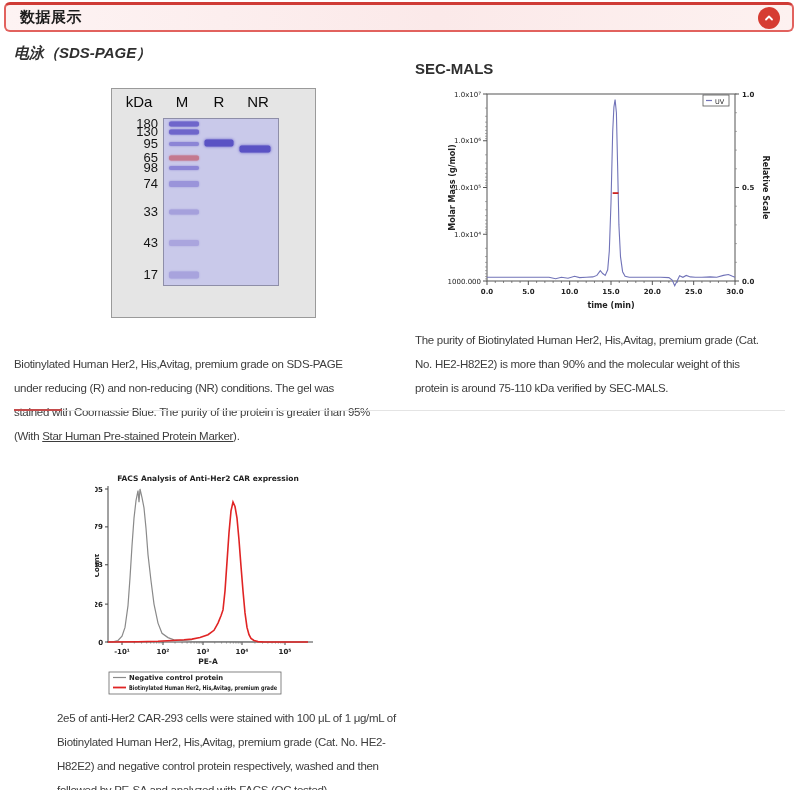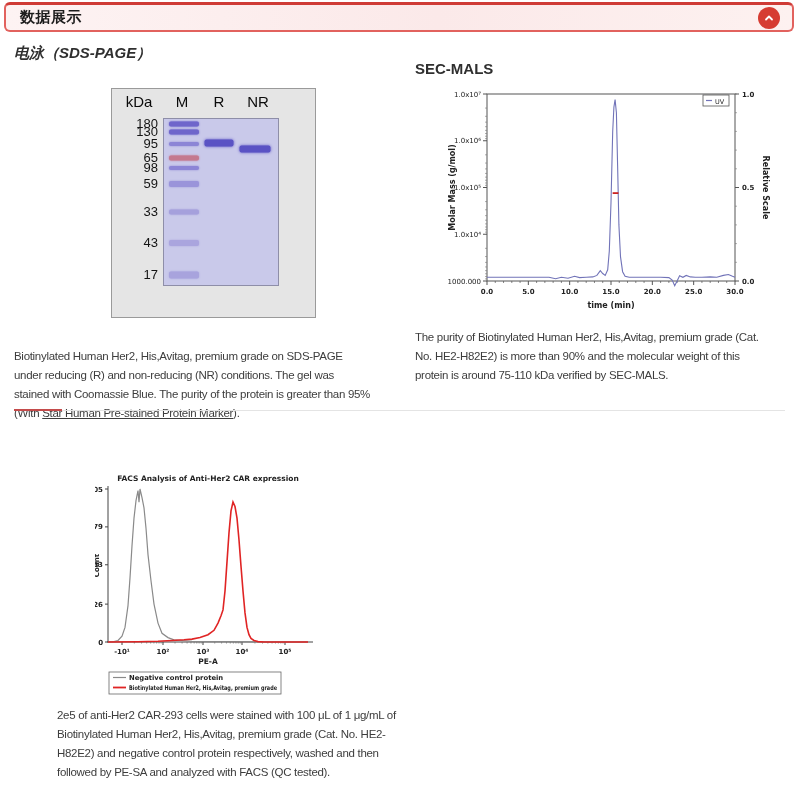--- a/index.html
+++ b/index.html
@@ -18,21 +18,21 @@
   
   .gel-figure{position:absolute;left:111px;top:88px;width:205px;height:230px;box-sizing:border-box;
     background:#e5e5e5;border:1px solid #9a9a9a;}
   .gel-col-label{position:absolute;top:4px;font-size:15px;color:#0a0a0a;transform:translateX(-50%);}
   .gel-body{position:absolute;left:51px;top:29px;width:116px;height:168px;
     background:#c9c9ea;border:1px solid #8e8ea8;box-sizing:border-box;}
   .gel-marker-label{position:absolute;font-size:13px;color:#141414;width:44px;text-align:right;
     transform:translateY(-50%);line-height:11px;}
   .gel-band{position:absolute;border-radius:2px;transform:translate(-50%,-50%);}
   
-  .desc{position:absolute;margin:0;font-size:11.5px;letter-spacing:-0.3px;line-height:19px;
+  .desc{position:absolute;margin:0;font-size:11.5px;letter-spacing:-0.3px;line-height:24px;
     color:#3d3d3d;white-space:pre-line;}
   .desc .marker-link{text-decoration:underline;color:#3d3d3d;cursor:pointer;}
   
   .divider{position:absolute;left:14px;top:410px;width:771px;height:1px;background:#e4e4e4;}
   .divider-red{position:absolute;left:0;top:-1px;width:48px;height:2px;background:#c44b4b;}
   svg text{font-family:"DejaVu Sans","Liberation Sans",sans-serif;}
 </style>
 </head>
 <body>
 
@@ -66,21 +66,21 @@
         <div class="gel-band" style="left: 20px; top: 123.984px; width: 30px; height: 6px; background: rgb(170, 165, 222); box-shadow: rgb(170, 165, 222) 0px 0px 2px;"></div>
         <div class="gel-band" style="left: 20px; top: 156.24px; width: 30px; height: 7px; background: rgb(168, 163, 221); box-shadow: rgb(168, 163, 221) 0px 0px 2px;"></div>
         <div class="gel-band" style="left: 55px; top: 24.024px; width: 29px; height: 7px; background: rgb(90, 82, 196); box-shadow: rgb(90, 82, 196) 0px 0px 3px;"></div>
         <div class="gel-band" style="left: 91px; top: 29.568px; width: 31px; height: 7px; background: rgb(90, 82, 196); box-shadow: rgb(90, 82, 196) 0px 0px 3px;"></div>
       </div>
   <span class="gel-marker-label" style="left: 2px; top: 33.704px;">180</span>
       <span class="gel-marker-label" style="left: 2px; top: 41.936px;">130</span>
       <span class="gel-marker-label" style="left: 2px; top: 54.368px;">95</span>
       <span class="gel-marker-label" style="left: 2px; top: 67.64px;">65</span>
       <span class="gel-marker-label" style="left: 2px; top: 77.72px;">98</span>
-      <span class="gel-marker-label" style="left: 2px; top: 93.68px;">59</span>
+      <span class="gel-marker-label" style="left: 2px; top: 93.68px;">74</span>
       <span class="gel-marker-label" style="left: 2px; top: 121.904px;">33</span>
       <span class="gel-marker-label" style="left: 2px; top: 152.984px;">43</span>
       <span class="gel-marker-label" style="left: 2px; top: 185.24px;">17</span>
     </div>
 
   <p class="desc" style="left:14px;top:328px;width:392px;">
     <span>Biotinylated Human Her2, His,Avitag, premium grade on SDS-PAGE
 under reducing (R) and non-reducing (NR) conditions. The gel was
 stained with Coomassie Blue. The purity of the protein is greater than 95%
 (With </span><span class="marker-link">Star Human Pre-stained Protein Marker</span><span>).</span>

